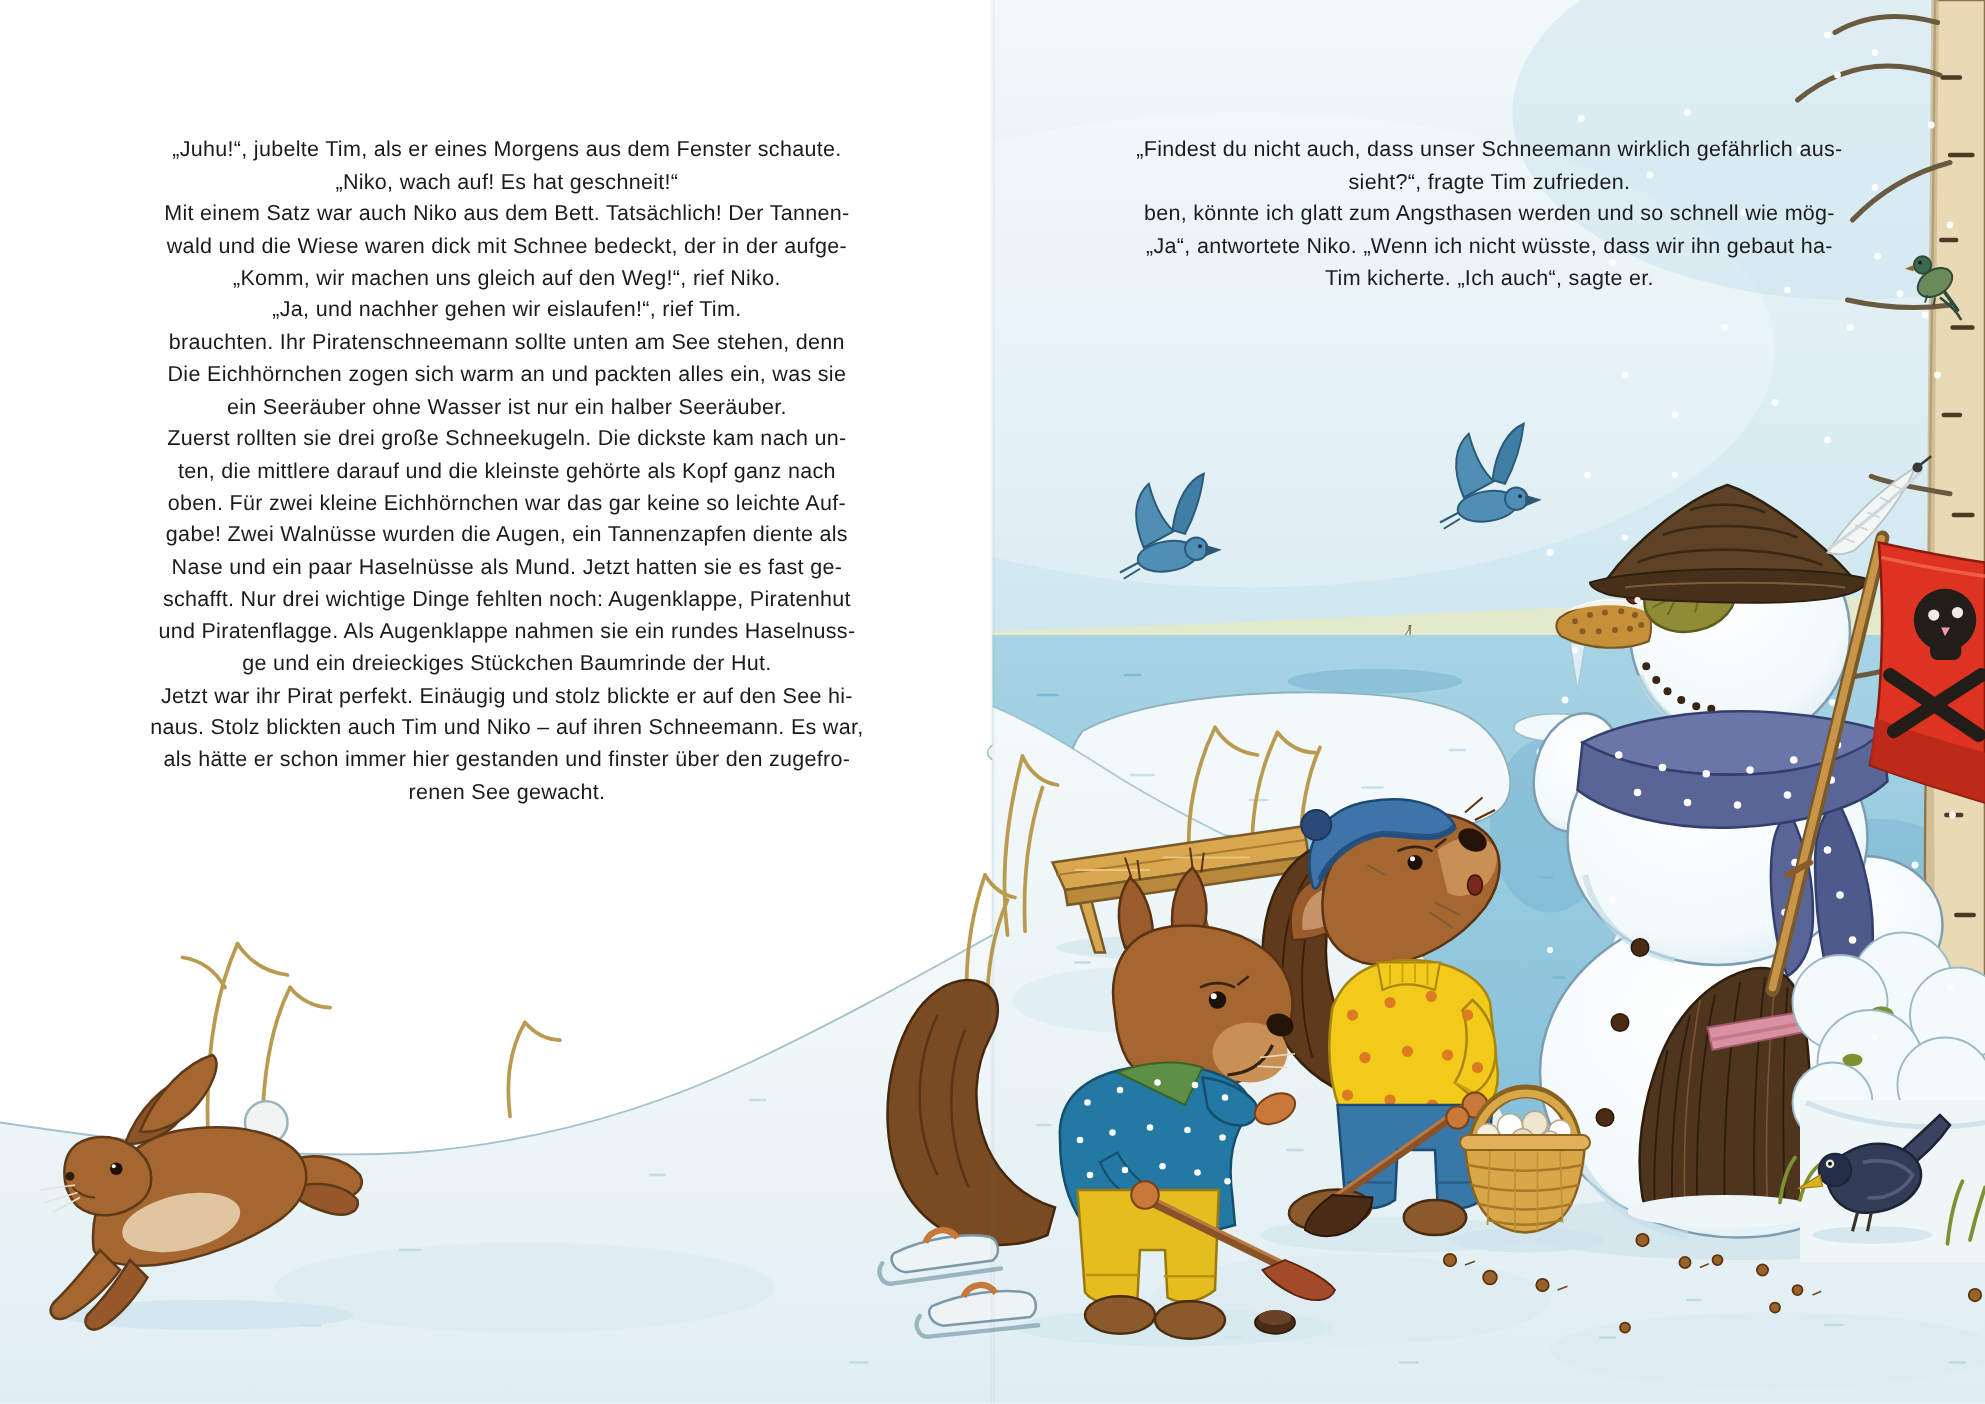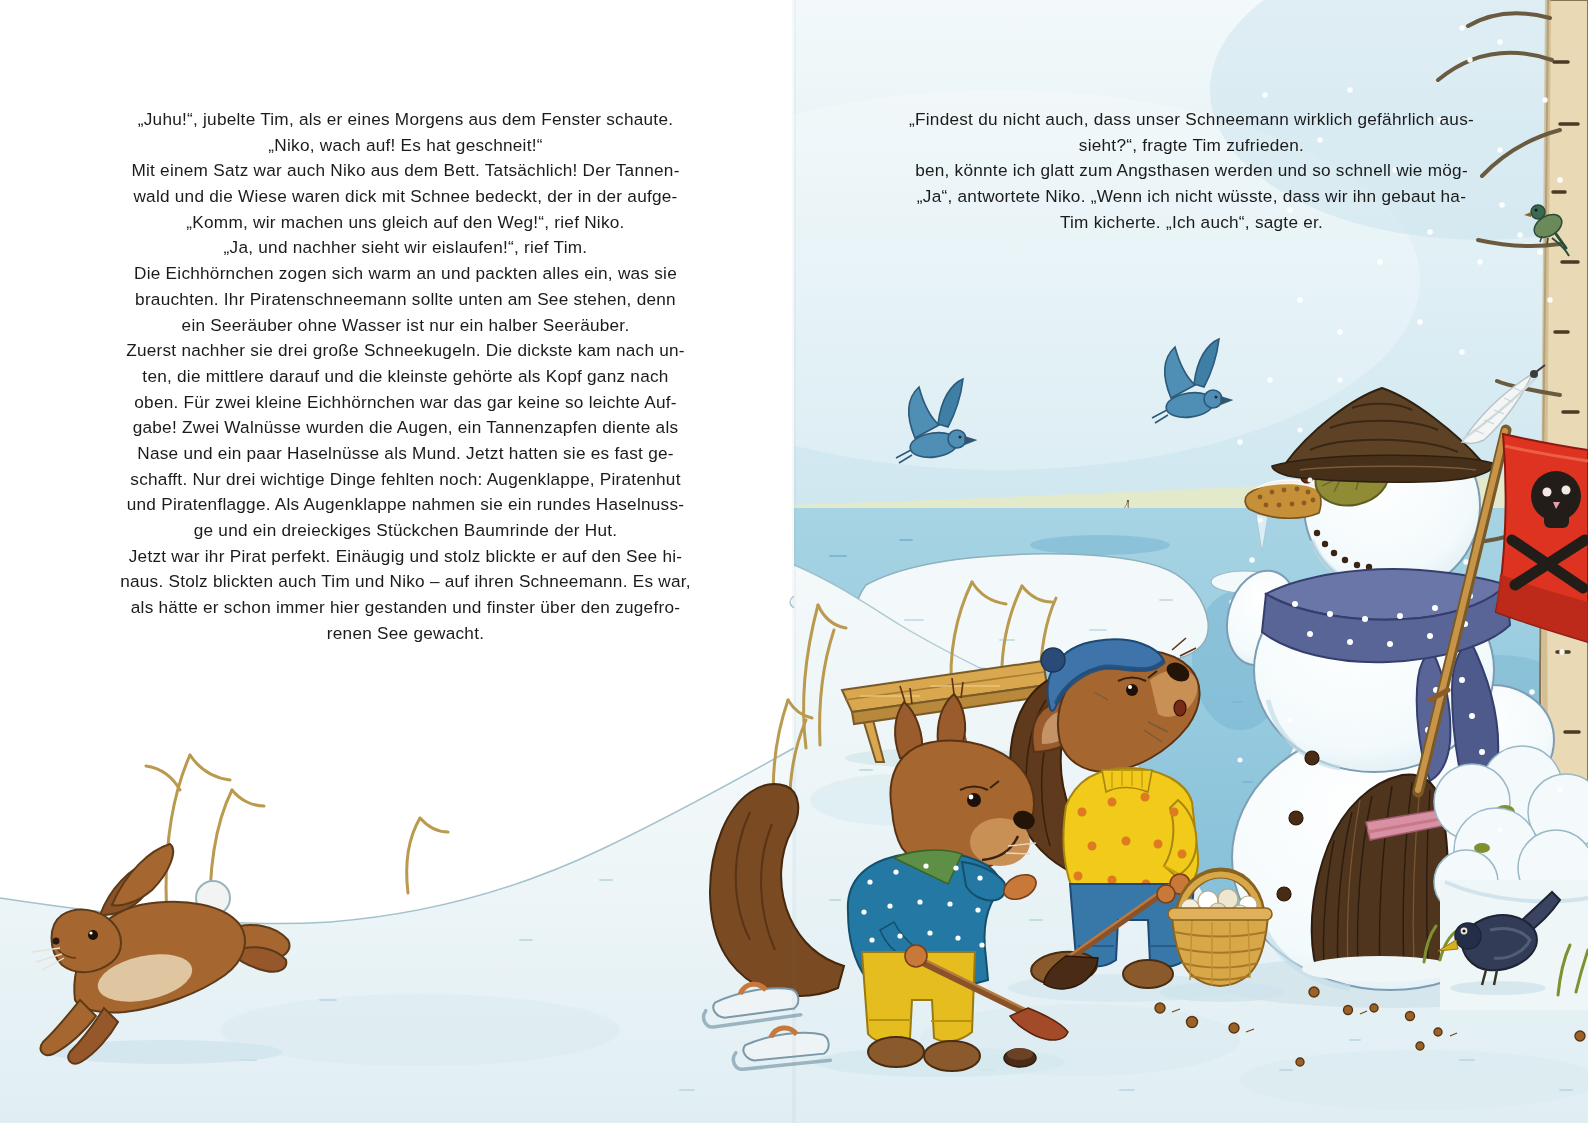--- a/index.html
+++ b/index.html
@@ -520,25 +520,25 @@
   <rect x="792" y="0" width="4" height="1123" fill="#6a8a96" opacity="0.06"></rect>
 </svg>
 </div>
 
 <div id="left-text" class="textblock">
     <div class="line">„Juhu!“, jubelte Tim, als er eines Morgens aus dem Fenster schaute.</div>
     <div class="line">„Niko, wach auf! Es hat geschneit!“</div>
     <div class="line">Mit einem Satz war auch Niko aus dem Bett. Tatsächlich! Der Tannen-</div>
     <div class="line">wald und die Wiese waren dick mit Schnee bedeckt, der in der aufge-</div>
     <div class="line">„Komm, wir machen uns gleich auf den Weg!“, rief Niko.</div>
-    <div class="line">„Ja, und nachher sieht wir eislaufen!“, rief Tim.</div>
+    <div class="line">„Ja, und nachher gehen wir eislaufen!“, rief Tim.</div>
+    <div class="line">brauchten. Ihr Piratenschneemann sollte unten am See stehen, denn</div>
     <div class="line">Die Eichhörnchen zogen sich warm an und packten alles ein, was sie</div>
-    <div class="line">brauchten. Ihr Piratenschneemann sollte unten am See stehen, denn</div>
     <div class="line">ein Seeräuber ohne Wasser ist nur ein halber Seeräuber.</div>
-    <div class="line">Zuerst nachher sie drei große Schneekugeln. Die dickste kam nach un-</div>
+    <div class="line">Zuerst rollten sie drei große Schneekugeln. Die dickste kam nach un-</div>
     <div class="line">ten, die mittlere darauf und die kleinste gehörte als Kopf ganz nach</div>
     <div class="line">oben. Für zwei kleine Eichhörnchen war das gar keine so leichte Auf-</div>
     <div class="line">gabe! Zwei Walnüsse wurden die Augen, ein Tannenzapfen diente als</div>
     <div class="line">Nase und ein paar Haselnüsse als Mund. Jetzt hatten sie es fast ge-</div>
     <div class="line">schafft. Nur drei wichtige Dinge fehlten noch: Augenklappe, Piratenhut</div>
     <div class="line">und Piratenflagge. Als Augenklappe nahmen sie ein rundes Haselnuss-</div>
     <div class="line">ge und ein dreieckiges Stückchen Baumrinde der Hut.</div>
     <div class="line">Jetzt war ihr Pirat perfekt. Einäugig und stolz blickte er auf den See hi-</div>
     <div class="line">naus. Stolz blickten auch Tim und Niko – auf ihren Schneemann. Es war,</div>
     <div class="line">als hätte er schon immer hier gestanden und finster über den zugefro-</div>

